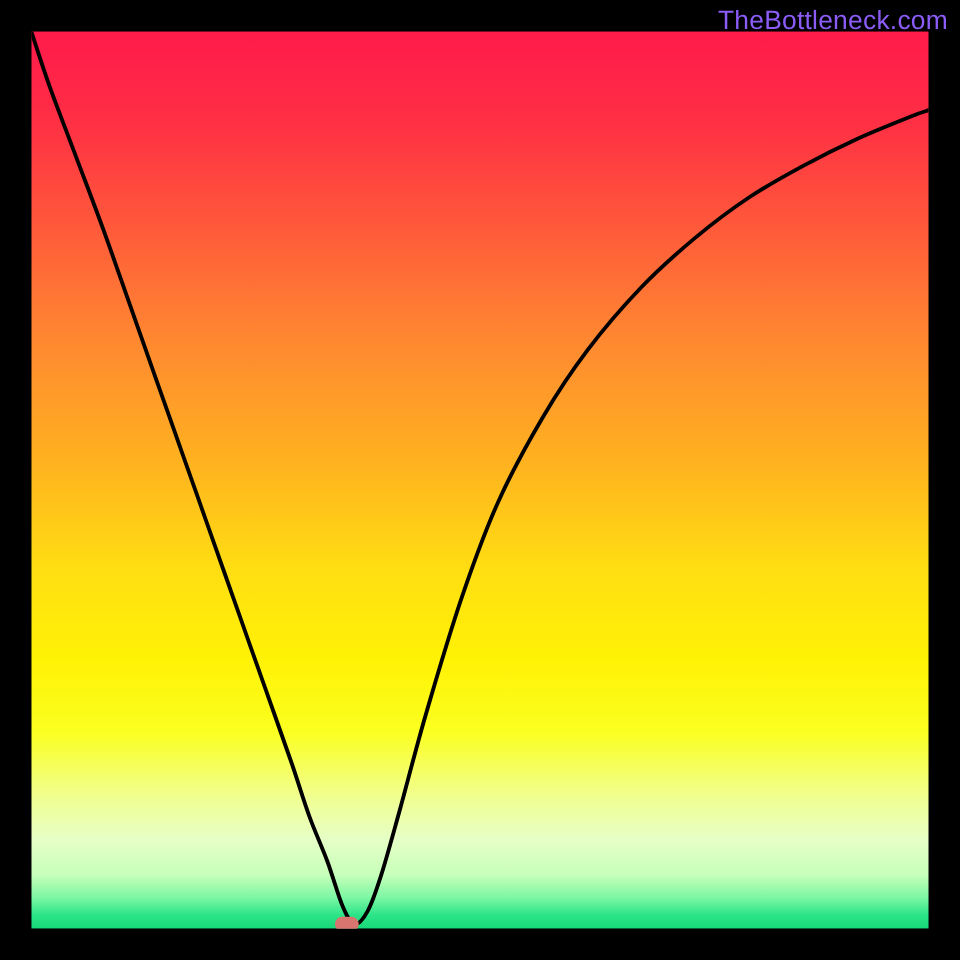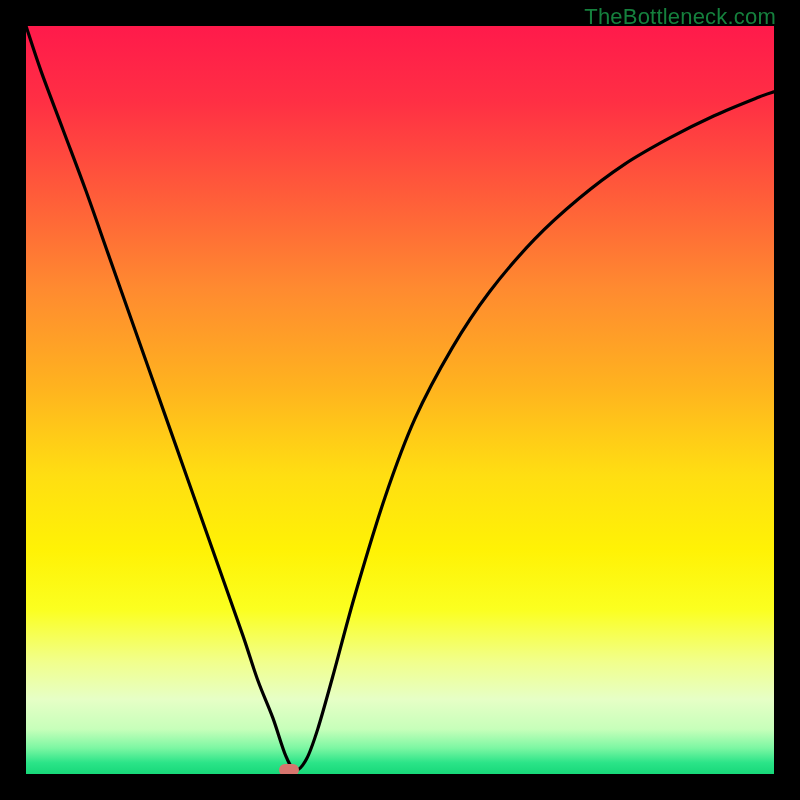--- a/index.html
+++ b/index.html
@@ -37,22 +37,22 @@
   .curve-svg {
     position: absolute;
     left: 0;
     top: 0;
     width: 100%;
     height: 100%;
   }
   .watermark {
     position: absolute;
     top: 4px;
-    right: 24px;
-    color: #15803d;
+    right: 10px;
+    color: #8b5cf6;
     font-size: 22px;
     letter-spacing: 0.2px;
     font-weight: 400;
   }
   .marker {
     position: absolute;
     width: 20px;
     height: 12px;
     border-radius: 6px;
     transform: translate(-50%, -50%);

